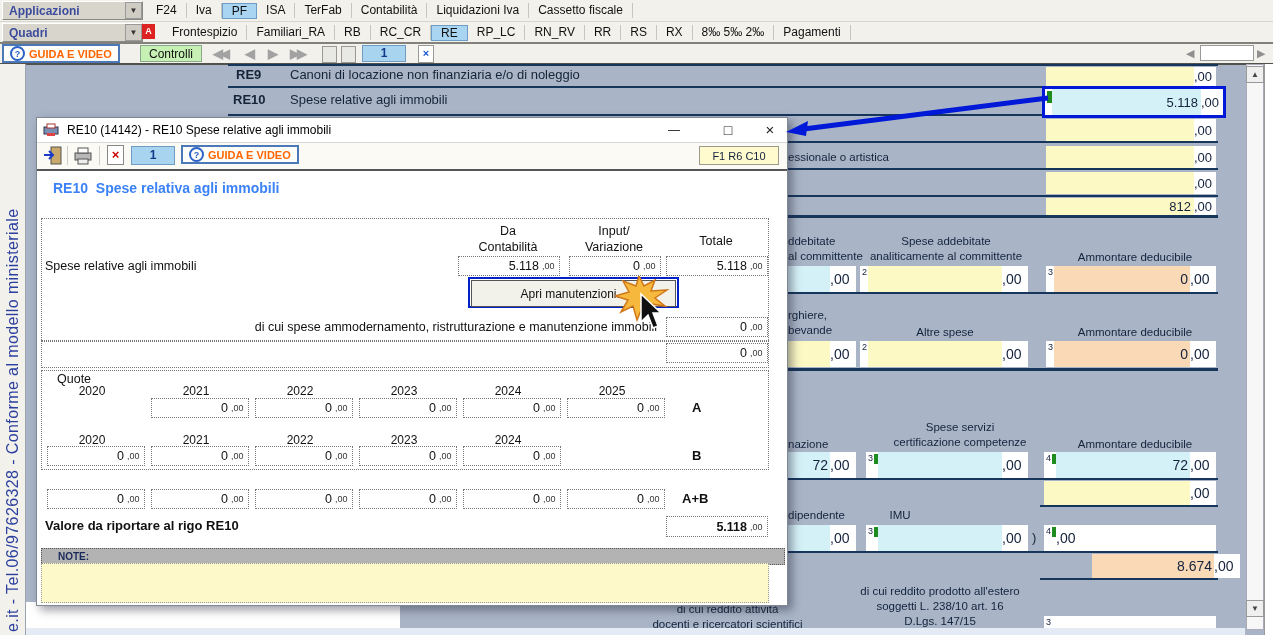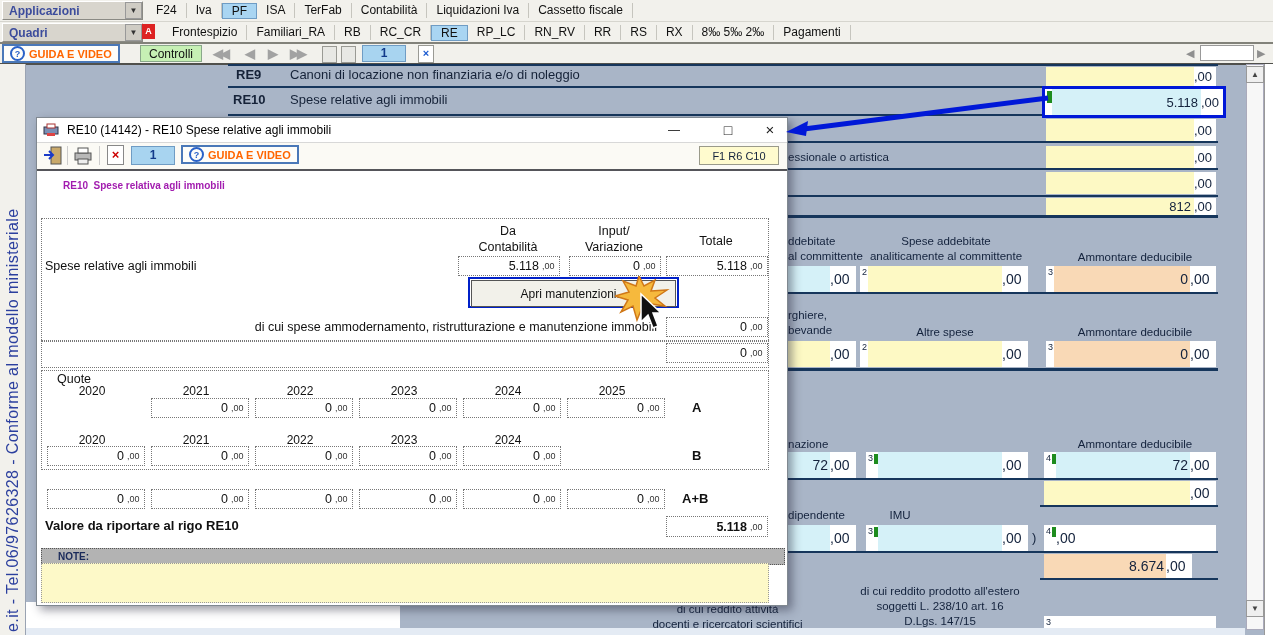--- a/index.html
+++ b/index.html
@@ -62,21 +62,21 @@
   
   #dlg{position:absolute;left:36px;top:117px;width:750px;height:487px;background:#fff;
        border:1px solid #808890;box-shadow:4px 4px 9px rgba(30,30,50,.45);z-index:50}
   .dtitle{height:24px;display:flex;align-items:center;padding:0 6px;font-size:12px;color:#000;
           border-bottom:1px solid #d8d8d8}
   .winbtn{position:absolute;top:3px;width:26px;height:18px;text-align:center;font-size:12px;color:#222;line-height:18px}
   .dtool{position:absolute;top:25px;left:0;right:0;height:26px;background:#fbfaf5;border-bottom:2px solid #55555a}
   .tsep{position:absolute;top:3px;width:1px;height:19px;background:#ccc}
   .dref{position:absolute;right:8px;top:3px;width:78px;height:17px;background:#fffbce;border:1px solid #9a9a8a;
         font-size:11px;color:#13223c;display:flex;align-items:center;justify-content:center}
-  .dheadline{position:absolute;left:26px;top:62px;font-size:10px;font-weight:bold;color:#a21caf}
+  .dheadline{position:absolute;left:16px;top:62px;font-size:14px;font-weight:bold;color:#3b82f6}
   .dbox{position:absolute;border:1px dotted #777}
   .dlab{position:absolute;font-size:12.5px;color:#111;white-space:nowrap}
   .dhead{position:absolute;font-size:12.5px;color:#111;text-align:center;line-height:1.25}
   .dfield{position:absolute;display:flex;border:1px dotted #777;background:#fff;height:18px}
   .dfval{flex:1;display:flex;align-items:center;justify-content:flex-end;padding-right:3px;font-size:12.5px;color:#111}
   .dfc{width:17px;font-size:9px;color:#333;display:flex;align-items:center}
   #aprib{position:absolute;left:431px;top:159px;width:205px;height:25px;border:2px solid #0020c8;background:#fff;padding:1px;z-index:2}
   #aprib .face{height:100%;border:1px solid #555;background:#f2f1ea;display:flex;align-items:center;
         justify-content:center;font-size:12px;color:#111}
   .dyear{position:absolute;width:60px;text-align:center;font-size:12px;color:#111}
@@ -218,20 +218,24 @@
     <span class="bfnum">2</span>
     <span class="bfval yellow"></span>
       <span class="bfcents">,00</span>
   </div>
   <div class="bf" style="left:1046px;top:341px;width:170px;height:26px">
     <span class="bfnum">3</span>
     <span class="bfval orange">0</span>
       <span class="bfcents">,00</span>
   </div>
 
+  <div class="fh" style="left:880px;top:420px;width:160px">
+    <div>Spese servizi</div>
+      <div>certificazione competenze</div>
+  </div>
   <div class="fh" style="left:1060px;top:437px;width:150px">Ammontare deducibile</div>
   <span class="frg" style="left:788px;top:437px">nazione</span>
   <div class="bf" style="left:786px;top:452px;width:70px;height:26px">
     <span class="bfval cyan">72</span>
       <span class="bfcents">,00</span>
   </div>
   <div class="bf" style="left:866px;top:452px;width:162px;height:26px">
     <span class="bfnum">3</span>
       <span class="bfmark"></span>
     <span class="bfval cyan"></span>
@@ -259,21 +263,21 @@
       <span class="bfmark"></span>
     <span class="bfval cyan"></span>
       <span class="bfcents">,00</span>
   </div>
   <span class="frg" style="left:1032px;top:530px;font-size:13px">)</span>
   <div class="bf" style="left:1044px;top:525px;width:172px;height:26px">
     <span class="bfnum">4</span>
       <span class="bfmark"></span>
       <span class="bfcents">,00</span>
   </div>
-  <div class="bf" style="left:1044px;top:554px;width:148px;height:24px">
+  <div class="bf" style="left:1092px;top:554px;width:148px;height:24px">
     <span class="bfval orange">8.674</span>
       <span class="bfcents">,00</span>
   </div>
 
   <div class="fh" style="left:845px;top:584px;width:190px">
     <div>di cui reddito prodotto all'estero</div>
     <div>soggetti L. 238/10 art. 16</div>
     <div>D.Lgs. 147/15</div>
   </div>
   <div class="fh" style="left:640px;top:602px;width:175px">

